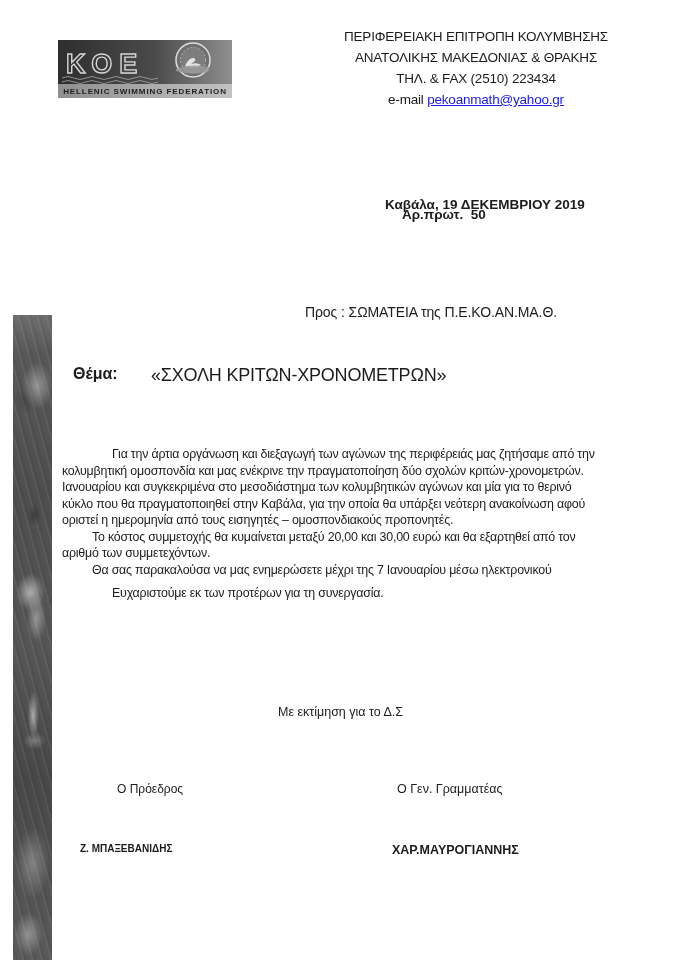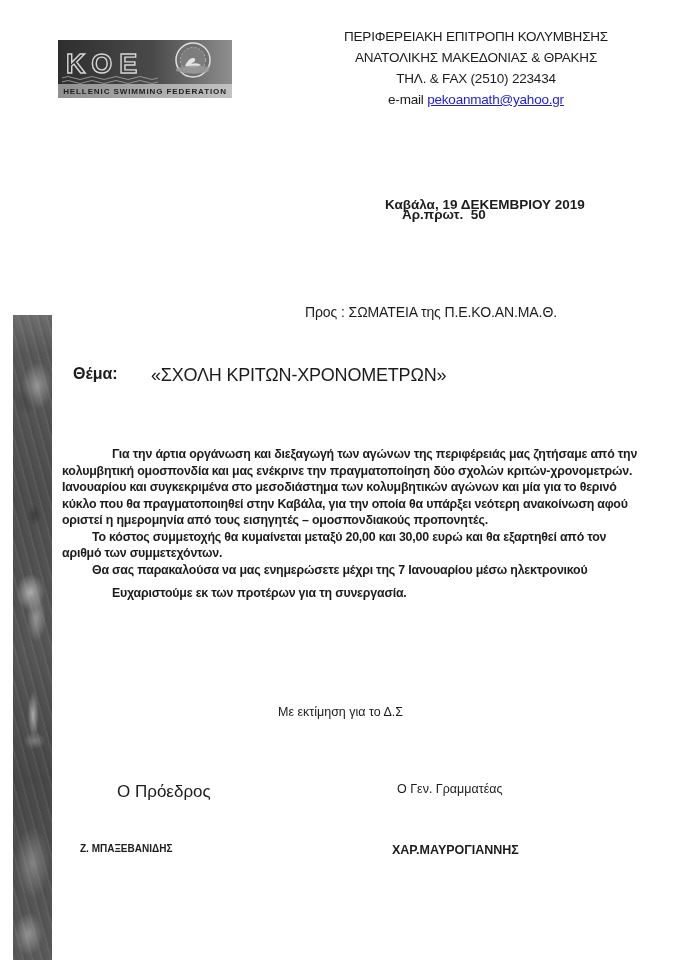--- a/index.html
+++ b/index.html
@@ -19,28 +19,28 @@
   .hdr .email { text-decoration:underline; cursor:pointer; }
   
   .date-line { position:absolute; left:385px; top:197px; font-weight:bold; font-size:13.5px; white-space:pre; }
   .proto-line { position:absolute; left:402px; top:207px; font-weight:bold; font-size:13.5px; white-space:pre; }
   
   .recipient { position:absolute; left:305px; top:268px; font-weight:normal; font-size:14px; letter-spacing:-0.1px; white-space:pre;margin-top:36px; }
   
   .subject-label { position:absolute; left:73px; top:365px; font-weight:bold; font-size:16px; }
   .subject-text  { position:absolute; left:140px; top:365px; font-weight:normal; font-size:18px; letter-spacing:-0.2px; white-space:pre;margin-left:11px; }
   
-  .body-block { position:absolute; left:62px; top:446px; width:560px;font-weight:bold; }
+  .body-block { position:absolute; left:62px; top:446px; width:560px; }
   .bl { font-size:12.4px; line-height:16.5px; letter-spacing:-0.2px; white-space:pre; }
   .ind-lg { padding-left:50px; }
   .ind-md { padding-left:30px; }
   .thanks { margin-top:7px; }
   
   .regards   { position:absolute; left:278px; top:705px; font-size:12.5px; white-space:pre; }
-  .role-l    { position:absolute; left:117px; top:782px; font-size:17px; white-space:pre; }
+  .role-l    { position:absolute; left:117px; top:782px; font-size:12px; white-space:pre; }
   .role-r    { position:absolute; left:397px; top:782px; font-size:12.5px; white-space:pre; }
   .name-l    { position:absolute; left:80px;  top:843px; font-weight:bold; font-size:10px; white-space:pre; }
   .name-r    { position:absolute; left:392px; top:843px; font-weight:bold; font-size:12.5px; white-space:pre; }
   
   .strip {
     position:absolute; left:13px; top:315px; width:39px; height:645px;
     background:
       radial-gradient(ellipse 22px 34px at 62% 11%, rgba(200,200,200,0.55), rgba(0,0,0,0) 70%),
       radial-gradient(ellipse 16px 22px at 35% 13%, rgba(60,60,60,0.6), rgba(0,0,0,0) 70%),
       radial-gradient(ellipse 10px 16px at 55% 31%, rgba(40,40,40,0.5), rgba(0,0,0,0) 70%),

